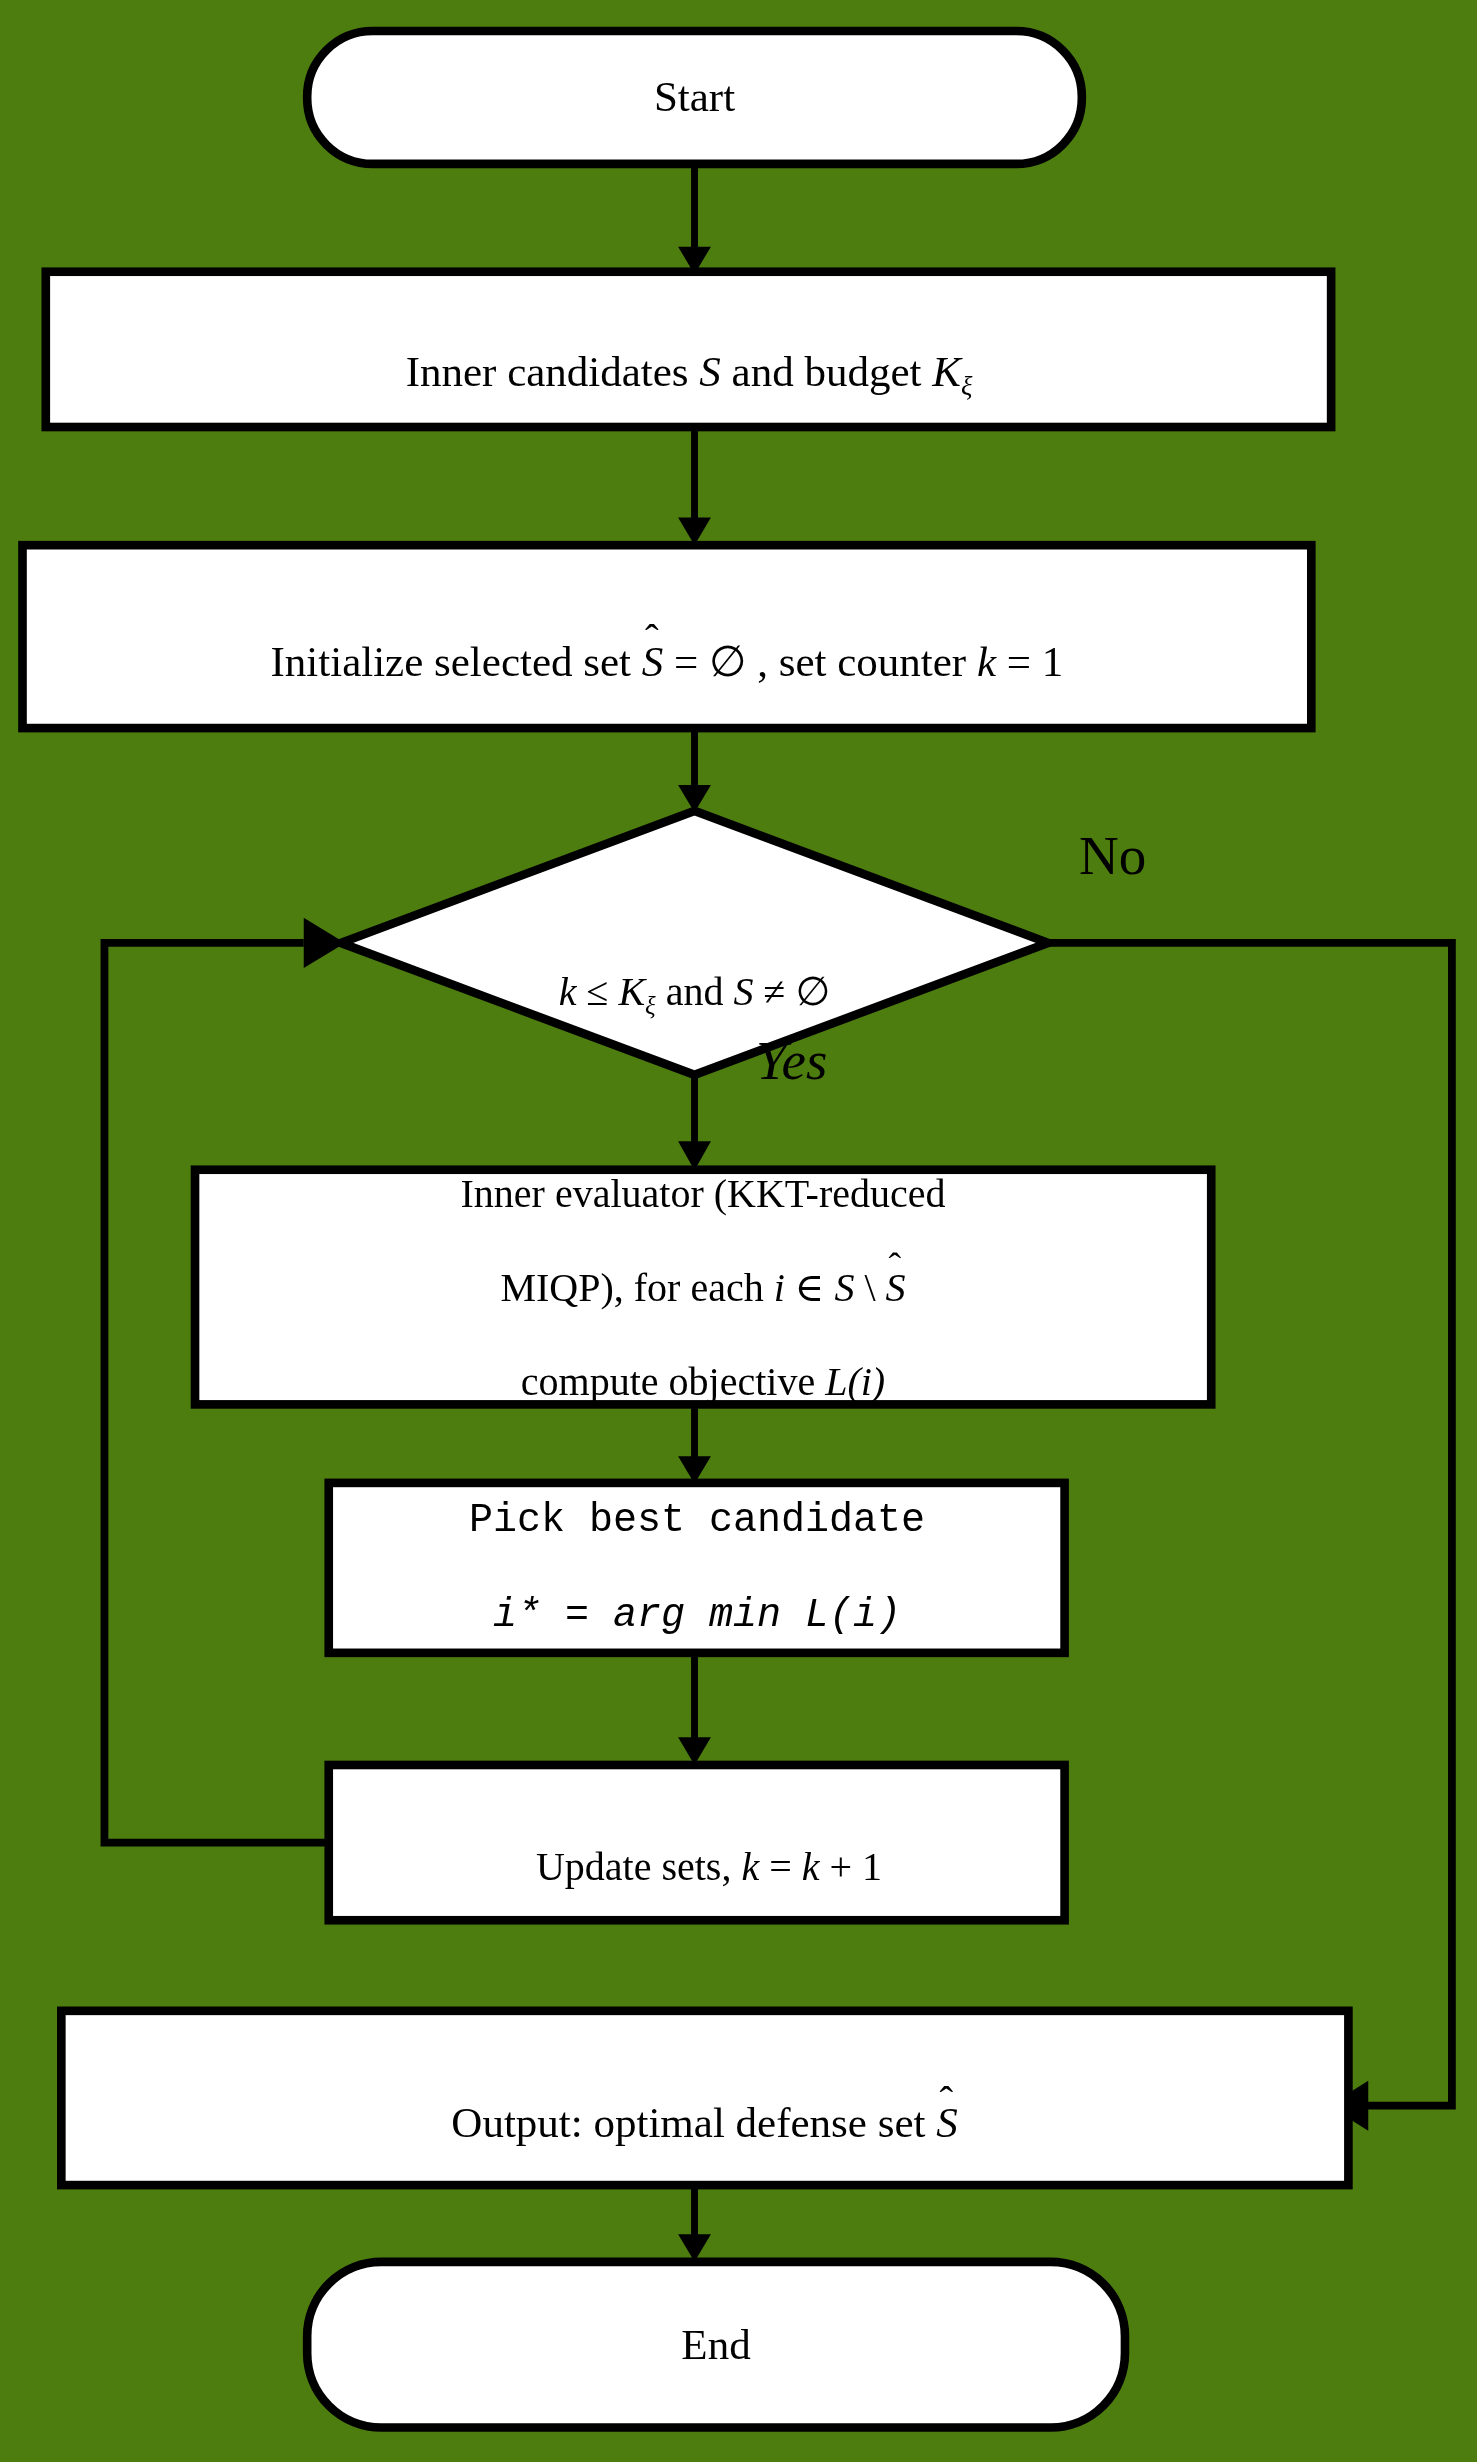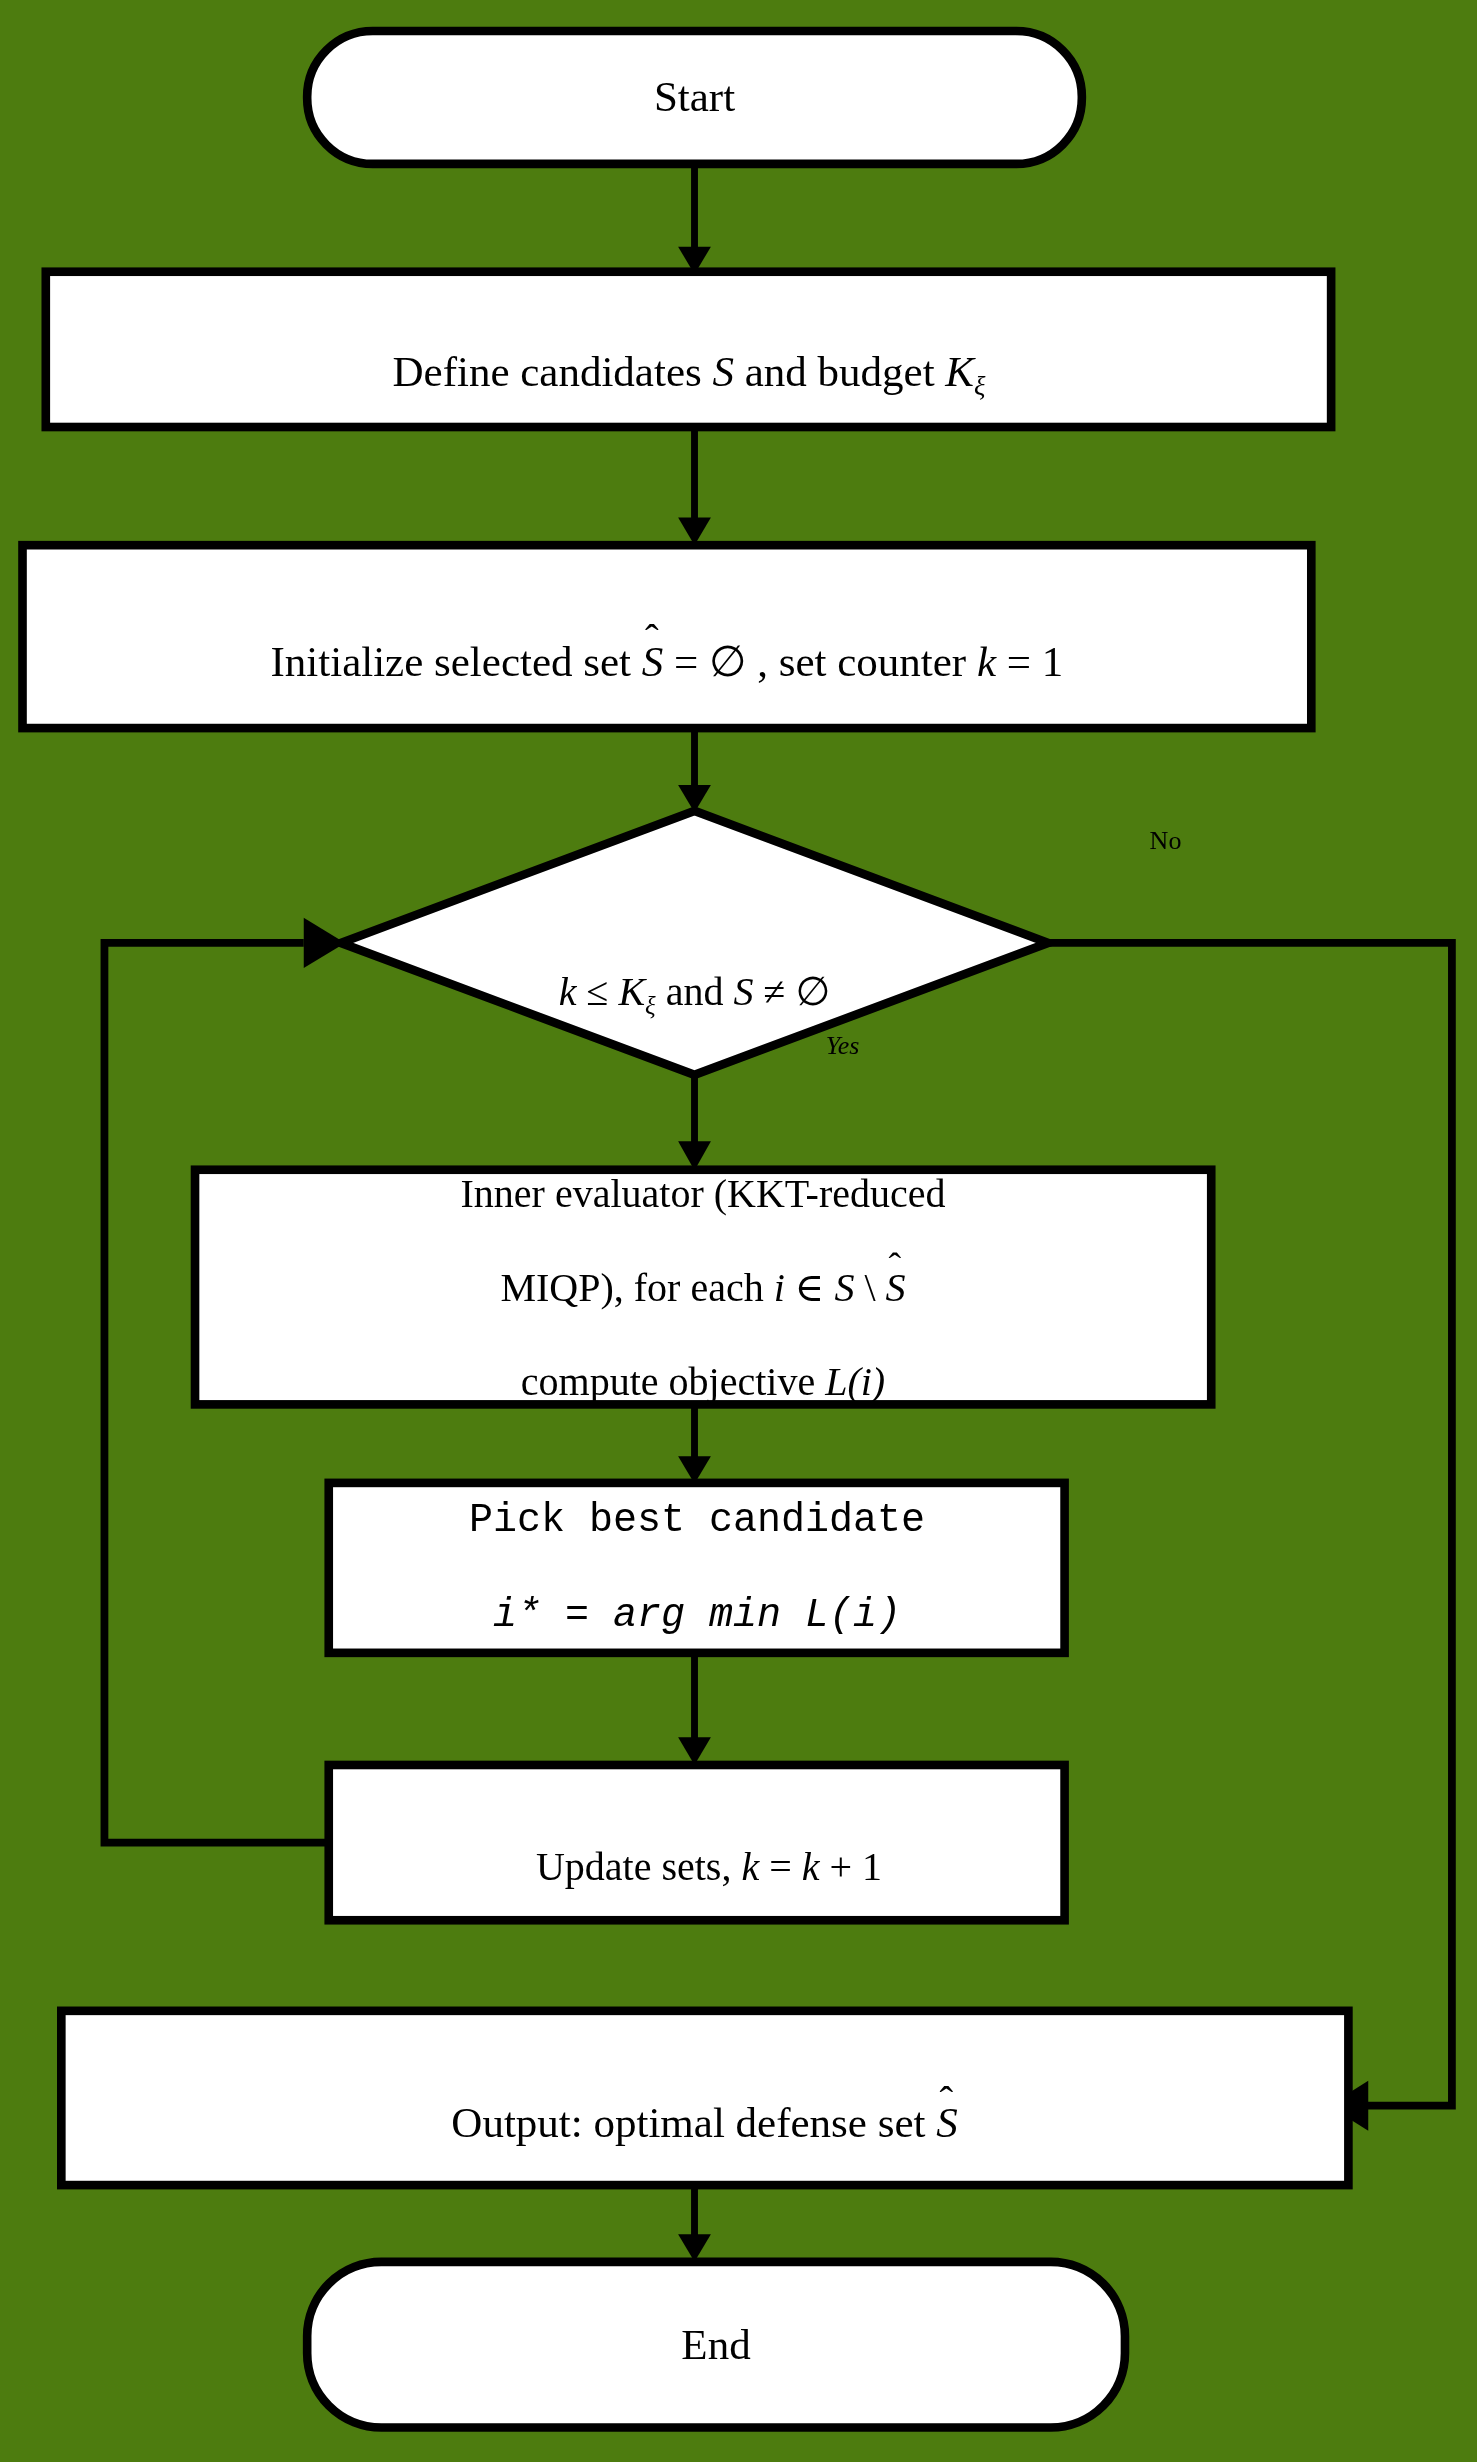--- a/index.html
+++ b/index.html
@@ -35,21 +35,21 @@
     position:absolute;
     text-align:left;
     line-height:1;
     pointer-events:none;
   }
   
   .t-terminal{ font-size:43px; }
   .t-process{ font-size:43px; }
   .t-decision{ font-size:40px; }
   .t-small{ font-size:40px; }
-  .t-edge{ font-size:26px;text-align:center; }
+  .t-edge{ font-size:55px; }
 
   .mi{ font-style:italic; }
   .hat-wrap{
     position:relative;
     display:inline-block;
     font-style:italic;
   }
   .hat-wrap>.hat{
     position:absolute;
     left:50%;
@@ -124,21 +124,21 @@
       <rect x="356" y="2622" width="948" height="192" rx="86" ry="86" fill="#ffffff" stroke="#000000" stroke-width="10"></rect>
     </g>
   </svg>
 
   <div class="node-text t-terminal" style="left:307px; top:31px; width:775px; height:133px;">
     <span>Start</span>
   </div>
 
   <div class="node-text t-process" style="left:46px; top:272px; width:1286px; height:155px;">
     <span>
-      <span>Define candidates </span><span class="mi">S</span><span>  and budget  </span><span class="mi">K</span><sub class="xi">ξ</sub>
+      <span>Inner candidates </span><span class="mi">S</span><span>  and budget  </span><span class="mi">K</span><sub class="xi">ξ</sub>
     </span>
   </div>
 
   <div class="node-text t-process" style="left:22.4px; top:545px; width:1289px; height:183px;">
     <span>
       <span>Initialize selected set </span><span class="hat-wrap"><span class="hat">ˆ</span><span>S</span></span><span> =  ∅ </span><span>, set counter </span><span class="mi">k</span><span> = 1</span>
     </span>
   </div>
 
   <div class="node-text t-decision" style="left:358px; top:925px; width:673px; height:91px;align-items:center;">

